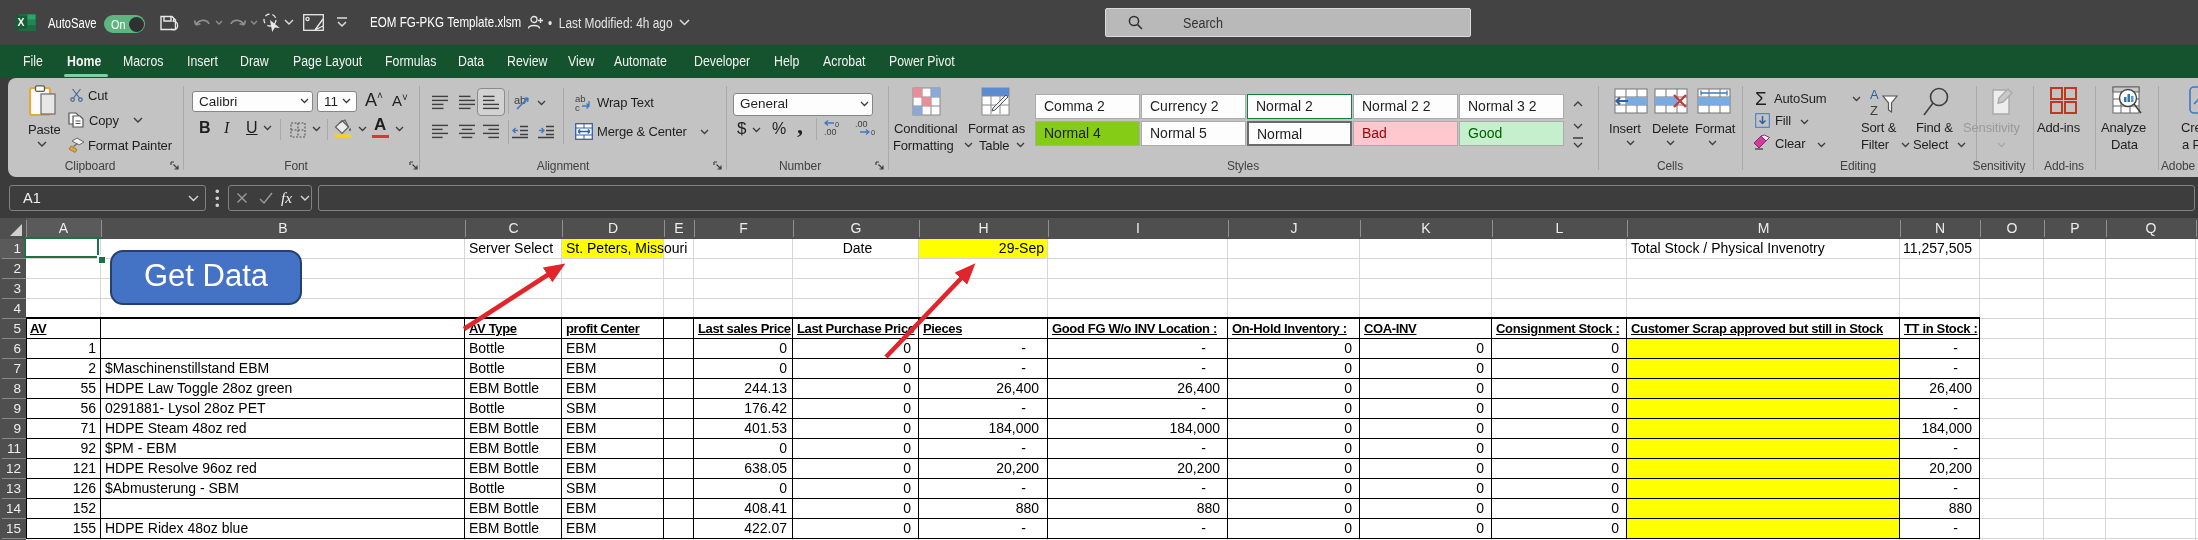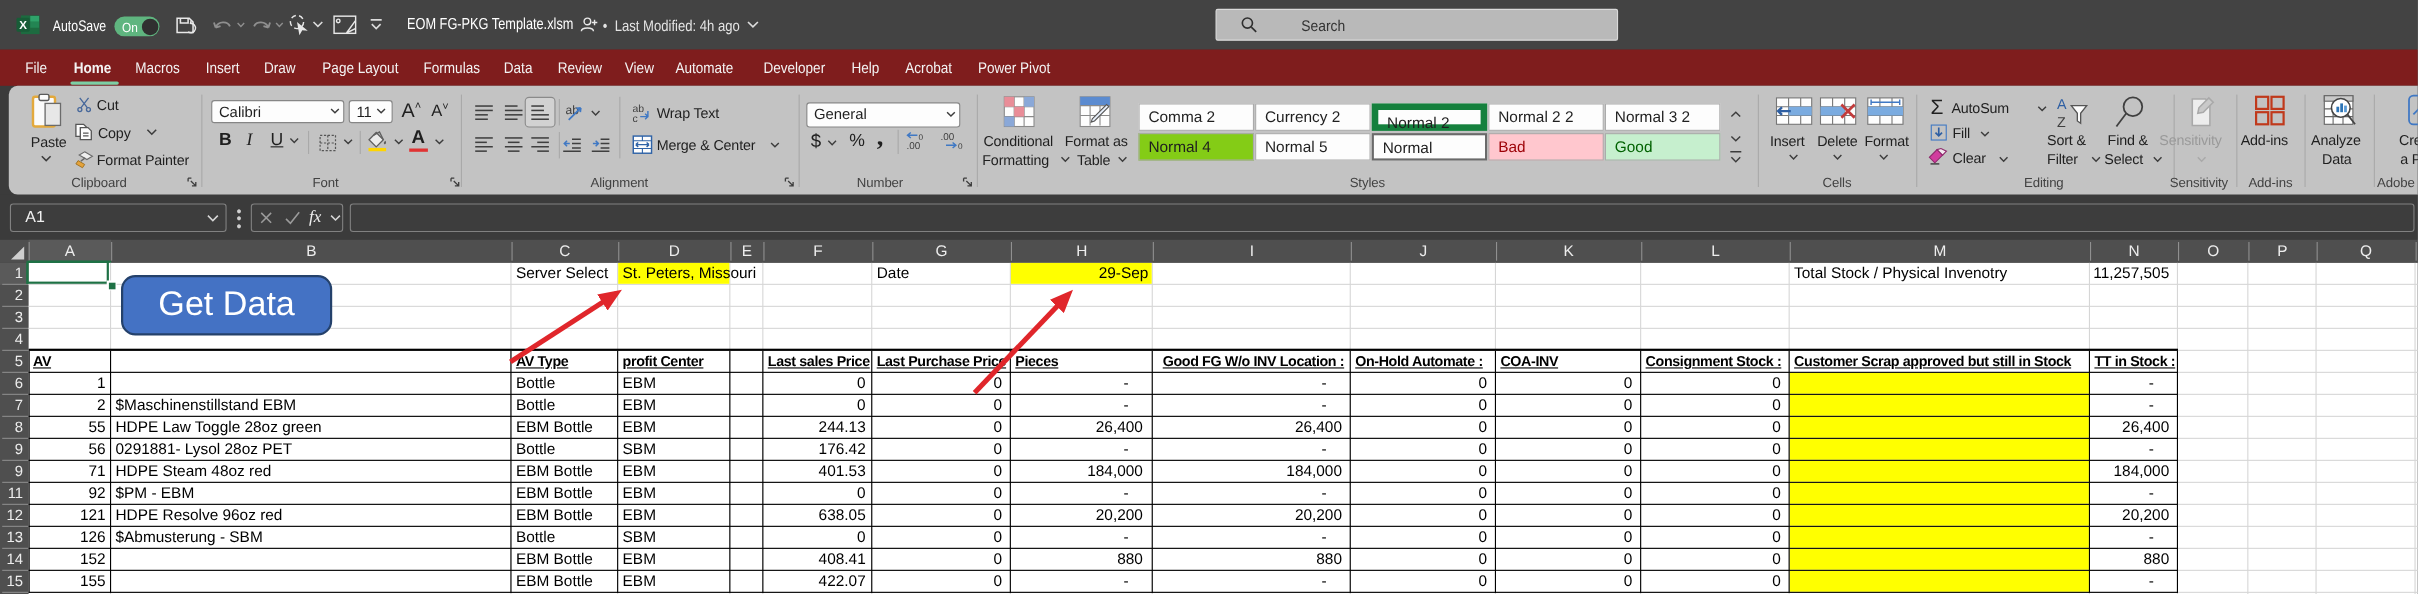--- a/index.html
+++ b/index.html
@@ -1,19 +1,19 @@
 <!DOCTYPE html>
 <html><head><meta charset="utf-8"><style>
 *{margin:0;padding:0;box-sizing:border-box}
 html,body{width:2198px;height:540px;overflow:hidden}
 body{font-family:"Liberation Sans",sans-serif;background:#3b3b3b}
 #root{position:relative;width:2198px;height:540px;overflow:hidden}
 .abs{position:absolute}
 .tb{position:absolute;top:0;left:0;width:2198px;height:45px;background:#434343}
-.mb{position:absolute;top:45px;left:0;width:2198px;height:33px;background:#7f1d1d}
+.mb{position:absolute;top:45px;left:0;width:2198px;height:33px;background:#14532d}
 .mb span{position:absolute;top:8px;font-size:14px;color:#f3f3f3;white-space:nowrap;transform:scaleX(.88);transform-origin:left}
 .ribbon{position:absolute;top:78px;left:8px;width:2190px;height:99px;background:#c3c3c3;border-radius:8px 0 0 8px}
 .glabel{position:absolute;font-size:12px;letter-spacing:-0.1px;color:#424242;white-space:nowrap;top:159px;transform:translateX(-50%)}
 .gsep{position:absolute;top:86px;height:84px;width:1px;background:#a9a9a9}
 .itxt{position:absolute;font-size:13px;letter-spacing:-0.15px;color:#1f1f1f;white-space:nowrap}
 .combo{position:absolute;background:#fdfdfd;border:1px solid #868686;border-radius:3px;font-size:13.5px;color:#1f1f1f}
 .fbar{position:absolute;top:177px;left:0;width:2198px;height:41px;background:#3b3b3b}
 .fbox{position:absolute;background:#3d3d3d;border:1px solid #818181;border-radius:3px;height:26px;top:185px}
 .hdr{position:absolute;background:#4f4f4f}
 .hdrtxt{position:absolute;color:#ededed;font-size:14px;text-align:center;top:219px;line-height:19px}
@@ -298,21 +298,21 @@
 <path d="M1 9 h27 M1 18 h27 M10 9 v18 M19 9 v18" stroke="#8a8a8a"></path>
 <path d="M27 10 L14 23 l-3 1 1-3 13-13 z" fill="#e8f0fb" stroke="#555" stroke-width="1"></path>
     </svg>
 <div class="itxt" style="left:968px;top:121px">Format as</div>
 <div class="itxt" style="left:979px;top:138px">Table</div>
 <svg class="abs" style="left:1016px;top:142px" width="9" height="6" viewBox="0 0 9 6" fill="none" stroke="#3c3c3c" stroke-width="1.3">
       <path d="M1 1 l3.5 3.5 3.5-3.5"></path>
     </svg>
 <div class="abs" style="left:1035px;top:94px;width:105px;height:25px;background:#fdfdfd;border:1px solid #ababab;font-size:14px;color:#1f1f1f;line-height:23px;padding-left:8px">Comma 2</div>
 <div class="abs" style="left:1141px;top:94px;width:105px;height:25px;background:#fdfdfd;border:1px solid #ababab;font-size:14px;color:#1f1f1f;line-height:23px;padding-left:8px">Currency 2</div>
-<div class="abs" style="left:1247px;top:94px;width:105px;height:25px;background:#fdfdfd;border:6px solid #15803d;font-size:14px;color:#1f1f1f;line-height:23px;padding-left:8px">Normal 2</div>
+<div class="abs" style="left:1247px;top:94px;width:105px;height:25px;background:#fdfdfd;border:1px solid #15803d;font-size:14px;color:#1f1f1f;line-height:23px;padding-left:8px">Normal 2</div>
 <div class="abs" style="left:1353px;top:94px;width:105px;height:25px;background:#fdfdfd;border:1px solid #ababab;font-size:14px;color:#1f1f1f;line-height:23px;padding-left:8px">Normal 2 2</div>
 <div class="abs" style="left:1459px;top:94px;width:105px;height:25px;background:#fdfdfd;border:1px solid #ababab;font-size:14px;color:#1f1f1f;line-height:23px;padding-left:8px">Normal 3 2</div>
 <div class="abs" style="left:1035px;top:121px;width:105px;height:25px;background:#84cc16;border:1px solid #ababab;font-size:14px;color:#1f1f1f;line-height:23px;padding-left:8px">Normal 4</div>
 <div class="abs" style="left:1141px;top:121px;width:105px;height:25px;background:#fdfdfd;border:1px solid #ababab;font-size:14px;color:#1f1f1f;line-height:23px;padding-left:8px">Normal 5</div>
 <div class="abs" style="left:1247px;top:121px;width:105px;height:25px;background:#fdfdfd;border:2px solid #6a6a6a;font-size:14px;color:#1f1f1f;line-height:23px;padding-left:8px">Normal</div>
 <div class="abs" style="left:1353px;top:121px;width:105px;height:25px;background:#ffc7ce;border:1px solid #ababab;font-size:14px;color:#9c0006;line-height:23px;padding-left:8px">Bad</div>
 <div class="abs" style="left:1459px;top:121px;width:105px;height:25px;background:#c6efce;border:1px solid #ababab;font-size:14px;color:#006100;line-height:23px;padding-left:8px">Good</div>
 <svg class="abs" style="left:1572px;top:100px" width="12" height="52" viewBox="0 0 12 52" fill="none" stroke="#3c3c3c" stroke-width="1.3">
 <path d="M2 6 l4-4 4 4"></path>
       <path d="M2 24 l4 4 4-4"></path>
@@ -592,32 +592,32 @@
 <div class="abs" style="left:26px;top:418px;width:1954px;height:1px;background:#000"></div>
 <div class="abs" style="left:26px;top:438px;width:1954px;height:1px;background:#000"></div>
 <div class="abs" style="left:26px;top:458px;width:1954px;height:1px;background:#000"></div>
 <div class="abs" style="left:26px;top:478px;width:1954px;height:1px;background:#000"></div>
 <div class="abs" style="left:26px;top:498px;width:1954px;height:1px;background:#000"></div>
 <div class="abs" style="left:26px;top:518px;width:1954px;height:1px;background:#000"></div>
 <div class="abs" style="left:26px;top:538px;width:1954px;height:1px;background:#000"></div>
 <div class="abs" style="left:26px;top:317px;width:1954px;height:2px;background:#000"></div>
 <div class="cell" style="left:465px;top:239px;width:96px;height:19px;background:transparent;padding-left:4px;text-align:left;">Server Select</div>
 <div class="cell" style="left:562px;top:239px;width:131px;height:19px;background:transparent;padding-left:4px">St. Peters, Missouri</div>
-<div class="cell" style="left:793px;top:239px;width:125px;height:19px;background:transparent;padding-left:4px;text-align:left;">Date</div>
+<div class="cell" style="left:793px;top:239px;width:125px;height:19px;background:transparent;padding-left:4px;text-align:center;">Date</div>
 <div class="cell" style="left:919px;top:239px;width:128px;height:19px;background:transparent;padding-right:3px;text-align:right;">29-Sep</div>
 <div class="cell" style="left:1627px;top:239px;width:272px;height:19px;background:transparent;padding-left:4px;text-align:left;">Total Stock / Physical Invenotry</div>
 <div class="cell" style="left:1900px;top:239px;width:79px;height:19px;background:transparent;padding-right:7px;text-align:right;">11,257,505</div>
 <div class="cell" style="left:26px;top:319px;width:74px;height:19px;background:transparent;padding-left:4px;text-align:left;font-weight:bold;text-decoration:underline;font-size:13px;letter-spacing:-0.35px;">AV</div>
 <div class="cell" style="left:465px;top:319px;width:96px;height:19px;background:transparent;padding-left:4px;text-align:left;font-weight:bold;text-decoration:underline;font-size:13px;letter-spacing:-0.35px;">AV Type</div>
 <div class="cell" style="left:562px;top:319px;width:101px;height:19px;background:transparent;padding-left:4px;text-align:left;font-weight:bold;text-decoration:underline;font-size:13px;letter-spacing:-0.35px;">profit Center</div>
 <div class="cell" style="left:694px;top:319px;width:98px;height:19px;background:transparent;padding-left:4px;text-align:left;font-weight:bold;text-decoration:underline;font-size:13px;letter-spacing:-0.35px;">Last sales Price</div>
 <div class="cell" style="left:793px;top:319px;width:125px;height:19px;background:transparent;padding-left:4px;text-align:left;font-weight:bold;text-decoration:underline;font-size:13px;letter-spacing:-0.35px;">Last Purchase Price</div>
 <div class="cell" style="left:919px;top:319px;width:128px;height:19px;background:transparent;padding-left:4px;text-align:left;font-weight:bold;text-decoration:underline;font-size:13px;letter-spacing:-0.35px;">Pieces</div>
-<div class="cell" style="left:1048px;top:319px;width:179px;height:19px;background:transparent;padding-left:4px;text-align:center;font-weight:bold;text-decoration:underline;font-size:13px;letter-spacing:-0.35px;">Good FG W/o INV Location :</div>
-<div class="cell" style="left:1228px;top:319px;width:131px;height:19px;background:transparent;padding-left:4px;text-align:left;font-weight:bold;text-decoration:underline;font-size:13px;letter-spacing:-0.35px;">On-Hold Automate :</div>
+<div class="cell" style="left:1048px;top:319px;width:179px;height:19px;background:transparent;padding-left:4px;text-align:left;font-weight:bold;text-decoration:underline;font-size:13px;letter-spacing:-0.35px;">Good FG W/o INV Location :</div>
+<div class="cell" style="left:1228px;top:319px;width:131px;height:19px;background:transparent;padding-left:4px;text-align:left;font-weight:bold;text-decoration:underline;font-size:13px;letter-spacing:-0.35px;">On-Hold Inventory :</div>
 <div class="cell" style="left:1360px;top:319px;width:131px;height:19px;background:transparent;padding-left:4px;text-align:left;font-weight:bold;text-decoration:underline;font-size:13px;letter-spacing:-0.35px;">COA-INV</div>
 <div class="cell" style="left:1492px;top:319px;width:134px;height:19px;background:transparent;padding-left:4px;text-align:left;font-weight:bold;text-decoration:underline;font-size:13px;letter-spacing:-0.35px;">Consignment Stock :</div>
 <div class="cell" style="left:1627px;top:319px;width:272px;height:19px;background:transparent;padding-left:4px;text-align:left;font-weight:bold;text-decoration:underline;font-size:13px;letter-spacing:-0.35px;">Customer Scrap approved but still in Stock</div>
 <div class="cell" style="left:1900px;top:319px;width:79px;height:19px;background:transparent;padding-left:4px;text-align:left;font-weight:bold;text-decoration:underline;font-size:13px;letter-spacing:-0.35px;">TT in Stock :</div>
 <div class="cell" style="left:26px;top:339px;width:74px;height:19px;background:transparent;padding-right:4px;text-align:right;">1</div>
 <div class="cell" style="left:465px;top:339px;width:96px;height:19px;background:transparent;padding-left:4px;text-align:left;">Bottle</div>
 <div class="cell" style="left:562px;top:339px;width:101px;height:19px;background:transparent;padding-left:4px;text-align:left;">EBM</div>
 <div class="cell" style="left:694px;top:339px;width:98px;height:19px;background:transparent;padding-right:5px;text-align:right;">0</div>
 <div class="cell" style="left:793px;top:339px;width:125px;height:19px;background:transparent;padding-right:7px;text-align:right;">0</div>
 <div class="cell" style="left:919px;top:339px;width:128px;height:19px;background:transparent;padding-right:21px;text-align:right;">-</div>
@@ -715,20 +715,21 @@
 <div class="cell" style="left:562px;top:499px;width:101px;height:19px;background:transparent;padding-left:4px;text-align:left;">EBM</div>
 <div class="cell" style="left:694px;top:499px;width:98px;height:19px;background:transparent;padding-right:5px;text-align:right;">408.41</div>
 <div class="cell" style="left:793px;top:499px;width:125px;height:19px;background:transparent;padding-right:7px;text-align:right;">0</div>
 <div class="cell" style="left:919px;top:499px;width:128px;height:19px;background:transparent;padding-right:8px;text-align:right;">880</div>
 <div class="cell" style="left:1048px;top:499px;width:179px;height:19px;background:transparent;padding-right:7px;text-align:right;">880</div>
 <div class="cell" style="left:1228px;top:499px;width:131px;height:19px;background:transparent;padding-right:7px;text-align:right;">0</div>
 <div class="cell" style="left:1360px;top:499px;width:131px;height:19px;background:transparent;padding-right:7px;text-align:right;">0</div>
 <div class="cell" style="left:1492px;top:499px;width:134px;height:19px;background:transparent;padding-right:7px;text-align:right;">0</div>
 <div class="cell" style="left:1900px;top:499px;width:79px;height:19px;background:transparent;padding-right:7px;text-align:right;">880</div>
 <div class="cell" style="left:26px;top:519px;width:74px;height:19px;background:transparent;padding-right:4px;text-align:right;">155</div>
+<div class="cell" style="left:101px;top:519px;width:363px;height:19px;background:transparent;padding-left:4px;text-align:left;">HDPE Ridex 48oz blue</div>
 <div class="cell" style="left:465px;top:519px;width:96px;height:19px;background:transparent;padding-left:4px;text-align:left;">EBM Bottle</div>
 <div class="cell" style="left:562px;top:519px;width:101px;height:19px;background:transparent;padding-left:4px;text-align:left;">EBM</div>
 <div class="cell" style="left:694px;top:519px;width:98px;height:19px;background:transparent;padding-right:5px;text-align:right;">422.07</div>
 <div class="cell" style="left:793px;top:519px;width:125px;height:19px;background:transparent;padding-right:7px;text-align:right;">0</div>
 <div class="cell" style="left:919px;top:519px;width:128px;height:19px;background:transparent;padding-right:21px;text-align:right;">-</div>
 <div class="cell" style="left:1048px;top:519px;width:179px;height:19px;background:transparent;padding-right:21px;text-align:right;">-</div>
 <div class="cell" style="left:1228px;top:519px;width:131px;height:19px;background:transparent;padding-right:7px;text-align:right;">0</div>
 <div class="cell" style="left:1360px;top:519px;width:131px;height:19px;background:transparent;padding-right:7px;text-align:right;">0</div>
 <div class="cell" style="left:1492px;top:519px;width:134px;height:19px;background:transparent;padding-right:7px;text-align:right;">0</div>
 <div class="cell" style="left:1900px;top:519px;width:79px;height:19px;background:transparent;padding-right:21px;text-align:right;">-</div>

